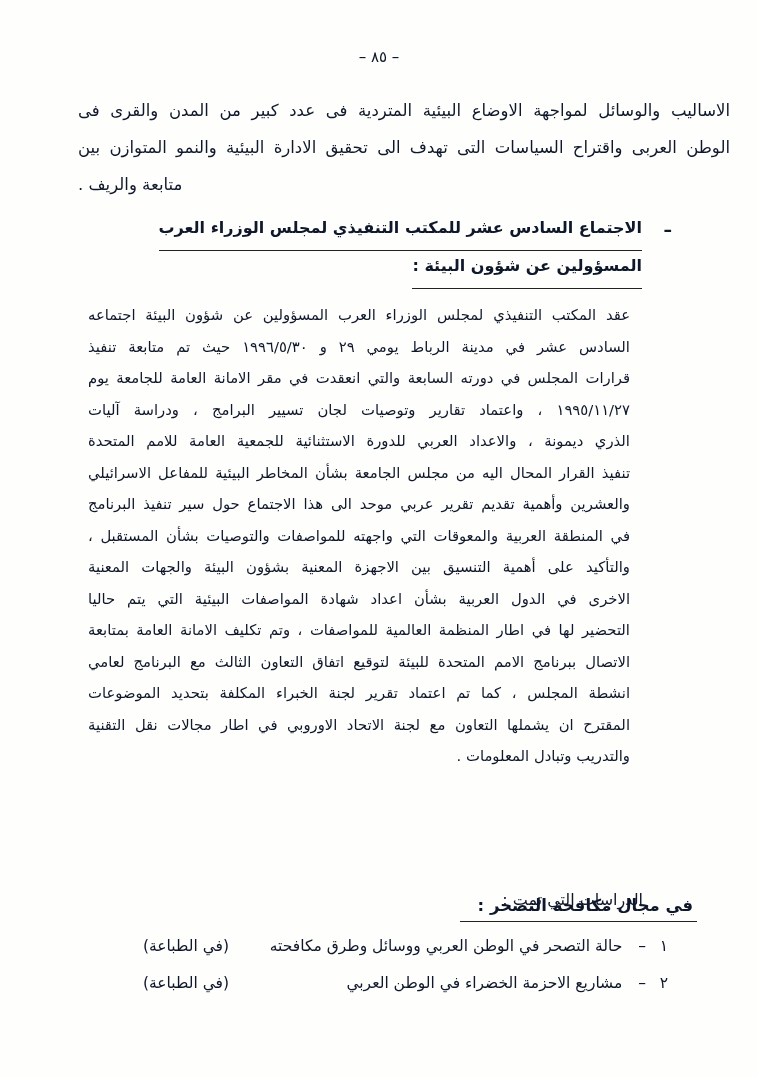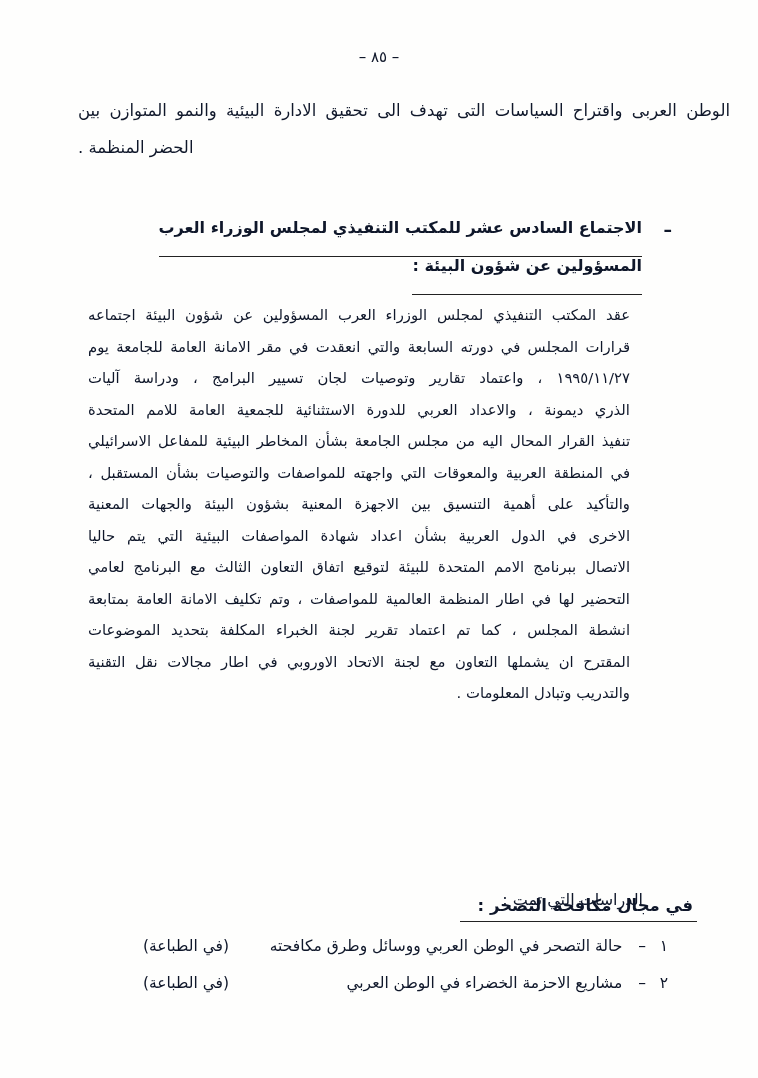--- a/index.html
+++ b/index.html
@@ -30,21 +30,21 @@
   }
   .meeting-heading{
     position:absolute;top:216px;right:116px;width:440px;
     direction:rtl;text-align:right;
     font-weight:bold;font-size:16px;
   }
   .heading-line{height:38px;}
   .heading-line > span{
     display:inline-block;white-space:nowrap;
     border-bottom:1.6px solid #222;
-    padding-bottom:17px;line-height:23px;
+    padding-bottom:11px;line-height:23px;
   }
   .meeting-body{
     position:absolute;top:299px;right:128px;width:542px;
     direction:rtl;font-size:14.8px;line-height:31.5px;
   }
   .meeting-body .t-line{text-align:justify;text-align-last:justify;height:31.5px;overflow:hidden;}
   .meeting-body .t-line:last-child{text-align-last:right;}
   
   .studies-intro{
     position:absolute;top:866px;right:115px;
@@ -71,46 +71,49 @@
   .item-spacer{flex:1;}
 </style>
 </head>
 <body>
 
 <div id="page">
 
   <div class="page-number">– ٨٥ –</div>
 
   <div class="intro">
+      <div class="t-line">الاساليب والوسائل  لمواجهة الاوضاع البيئية المتردية فى عدد  كبير من المدن والقرى فى</div>
       <div class="t-line">الوطن العربى واقتراح السياسات التى تهدف الى تحقيق الادارة البيئية والنمو المتوازن بين</div>
-      <div class="t-line">الحضر المنظمة .</div>
+      <div class="t-line">متابعة والريف .</div>
     </div>
 
   <div class="bullet-dash">–</div>
 
   <div class="meeting-heading">
     <div class="heading-line">
       <span>الاجتماع السادس عشر للمكتب التنفيذي لمجلس الوزراء العرب</span>
     </div>
     <div class="heading-line">
       <span>المسؤولين عن شؤون البيئة :</span>
     </div>
   </div>
 
   <div class="meeting-body">
       <div class="t-line">عقد المكتب التنفيذي لمجلس الوزراء العرب المسؤولين عن شؤون البيئة اجتماعه</div>
+      <div class="t-line">السادس عشر في مدينة الرباط يومي ٢٩ و ١٩٩٦/٥/٣٠ حيث تم متابعة تنفيذ</div>
       <div class="t-line">قرارات المجلس في دورته السابعة والتي انعقدت في مقر الامانة العامة للجامعة يوم</div>
       <div class="t-line">١٩٩٥/١١/٢٧ ، واعتماد تقارير وتوصيات لجان تسيير البرامج ، ودراسة آليات</div>
       <div class="t-line">الذري ديمونة ، والاعداد العربي للدورة الاستثنائية للجمعية العامة للامم المتحدة</div>
       <div class="t-line">تنفيذ القرار المحال اليه من مجلس الجامعة بشأن المخاطر البيئية للمفاعل الاسرائيلي</div>
+      <div class="t-line">والعشرين وأهمية تقديم تقرير عربي موحد الى هذا الاجتماع حول سير تنفيذ البرنامج</div>
       <div class="t-line">في المنطقة العربية والمعوقات التي واجهته للمواصفات والتوصيات بشأن المستقبل ،</div>
       <div class="t-line">والتأكيد على أهمية التنسيق بين الاجهزة المعنية بشؤون البيئة والجهات المعنية</div>
       <div class="t-line">الاخرى في الدول العربية بشأن اعداد شهادة المواصفات البيئية التي يتم حاليا</div>
+      <div class="t-line">التحضير لها في اطار المنظمة العالمية للمواصفات ، وتم تكليف الامانة العامة بمتابعة</div>
       <div class="t-line">الاتصال ببرنامج الامم المتحدة للبيئة لتوقيع اتفاق التعاون الثالث  مع البرنامج لعامي</div>
-      <div class="t-line">التحضير لها في اطار المنظمة العالمية للمواصفات ، وتم تكليف الامانة العامة بمتابعة</div>
       <div class="t-line">انشطة المجلس ، كما تم  اعتماد تقرير لجنة الخبراء المكلفة  بتحديد الموضوعات</div>
       <div class="t-line">المقترح ان يشملها التعاون مع لجنة الاتحاد الاوروبي في اطار مجالات نقل التقنية</div>
       <div class="t-line">والتدريب وتبادل المعلومات .</div>
     </div>
 
   <div class="studies-intro">الدراسات التي تمت :</div>
 
   <div class="category-heading">
     <span>في مجال مكافحة التصحر :</span>
   </div>

